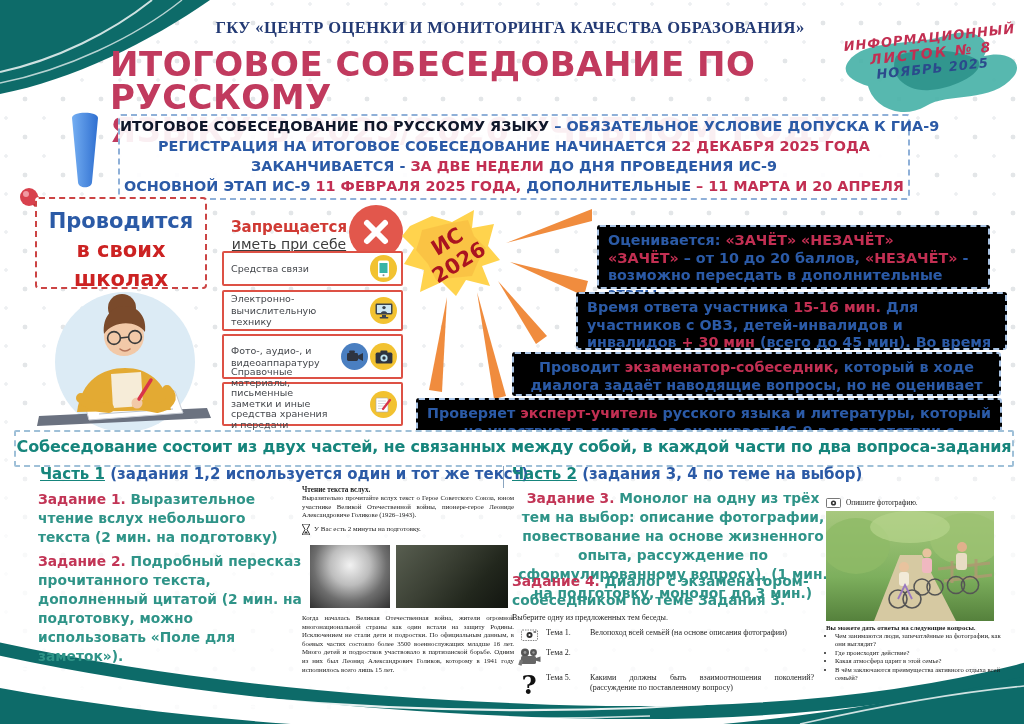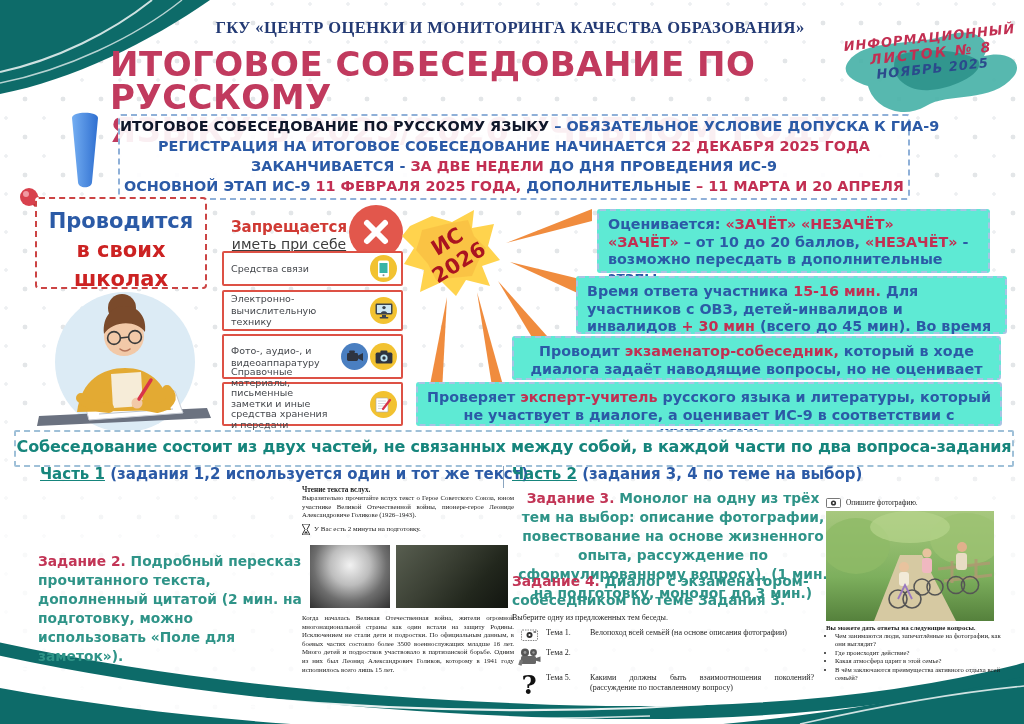--- a/index.html
+++ b/index.html
@@ -34,22 +34,22 @@
   .forb-title .t2{color:#3c3c3c;font-size:14px;text-decoration:underline;}
   .xcircle{position:absolute;right:0px;top:2px;width:54px;height:54px;border-radius:50%;background:#e2574c;
            display:flex;align-items:center;justify-content:center;}
   .fitem{position:absolute;left:0;width:100%;background:#fff;border:2px solid #dd5145;border-radius:2px;
          display:flex;align-items:center;justify-content:space-between;box-sizing:border-box;padding:2px 4px 2px 7px;
          font-size:9.5px;color:#44474c;line-height:11.5px;}
   .fitem .lbl{width:104px;}
   .iconwrap{display:flex;gap:2px;align-items:center;}
   .ycircle,.bcircle{width:27px;height:27px;border-radius:50%;display:flex;align-items:center;justify-content:center;}
   .ycircle{background:#f2c231;} .bcircle{background:#4a7fc1;}
-  .ibox{border:2px dashed #a9c3e4;border-radius:3px;background:#5eead4;box-sizing:border-box;
-        font-weight:bold;font-size:14.3px;line-height:17.5px;color:#2b5aa6;padding:5px 9px;z-index:2;}
+  .ibox{border:2px dashed #a9c3e4;border-radius:3px;background:#000000;box-sizing:border-box;
+        font-weight:bold;font-size:14.3px;line-height:17.5px;color:#2b5aa6;padding:5px 9px;z-index:2;margin-top:16px;}
   .band{left:14px;top:430px;width:996px;height:33px;border:2px dashed #9fc0d8;border-radius:2px;background:#fff;
         text-align:center;font-weight:bold;font-size:16px;line-height:29px;color:#16857c;z-index:2;letter-spacing:-0.2px;}
   .parthead{font-weight:bold;font-size:15px;z-index:2;}
   .parthead .ph{color:#16857c;text-decoration:underline;}
   .parthead .pn{color:#2b5aa6;}
   .task{font-weight:bold;font-size:13.8px;line-height:19px;color:#2f9488;z-index:2;}
   .task .tl{color:#c23556;}
   .docpage{font-family:"Liberation Serif", serif;color:#222;z-index:2;}
   .doc-title{font-weight:bold;font-size:7.2px;}
   .doc-text{font-size:6.8px;line-height:8.6px;text-align:justify;}
@@ -264,20 +264,23 @@
   <div class="abs ibox" style="left:416px;top:382px;width:586px;height:44px;text-align:center;">
     <span class="blue">Проверяет </span><span class="red">эксперт-учитель</span><span class="blue"> русского языка и литературы, который не участвует в диалоге, а оценивает ИС-9 в соответствии с критериями</span>
   </div>
 
   <div class="abs band">Собеседование состоит из двух частей, не связанных между собой, в каждой части по два вопроса-задания</div>
 
   <div class="abs parthead" style="left:40px;top:465px;">
     <span class="ph">Часть 1</span><span class="pn"> (задания 1,2 используется один и тот же текст)</span>
   </div>
   <div class="abs vdiv"></div>
+  <div class="abs task" style="left:38px;top:490px;width:256px;">
+    <span class="tl">Задание 1.</span><span> Выразительное чтение вслух небольшого текста (2 мин. на подготовку)</span>
+  </div>
   <div class="abs task" style="left:38px;top:552px;width:264px;">
     <span class="tl">Задание 2.</span><span> Подробный пересказ прочитанного текста, дополненный цитатой (2 мин. на подготовку, можно использовать «Поле для заметок»).</span>
   </div>
 
   <div class="abs docpage" style="left:302px;top:486px;width:212px;height:228px;">
     <div class="doc-title">Чтение текста вслух.</div>
     <div class="doc-text">Выразительно прочитайте вслух текст о Герое Советского Союза, юном участнике Великой Отечественной войны, пионере-герое Леониде Александровиче Голикове (1926–1943).</div>
     <div class="doc-prep">
       <svg width="8" height="11" viewBox="0 0 8 11">
           <path d="M0,0 h8 L5,5.5 L8,11 h-8 L3,5.5 Z" fill="none" stroke="#333" stroke-width="1"></path>

